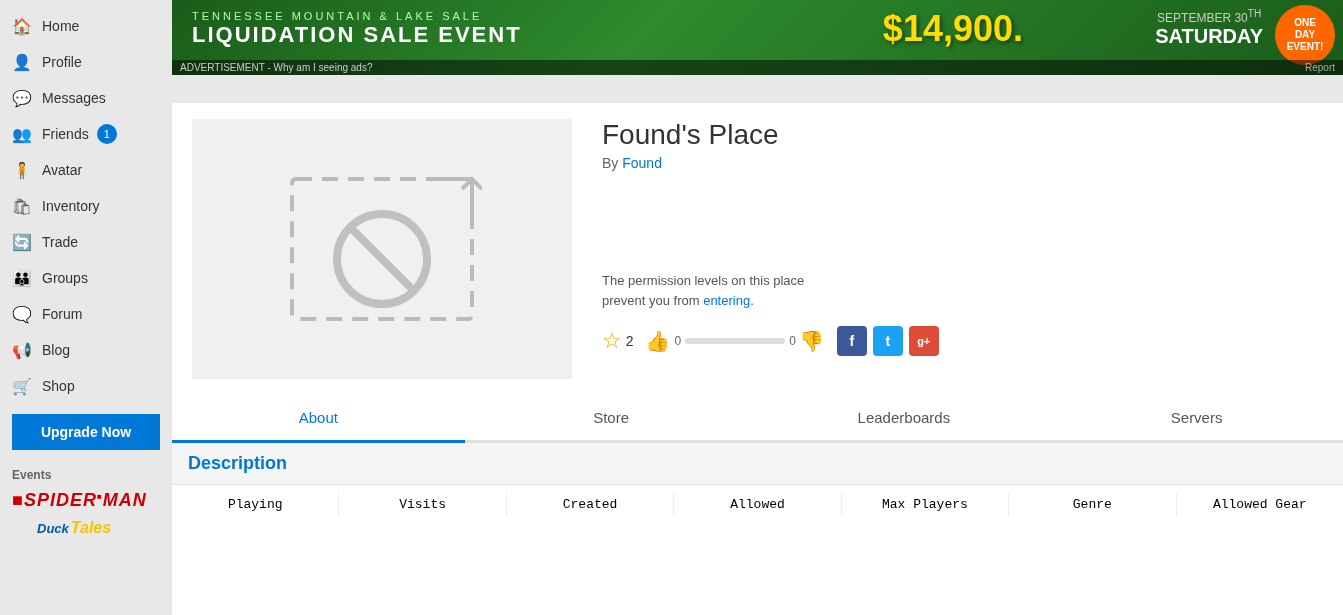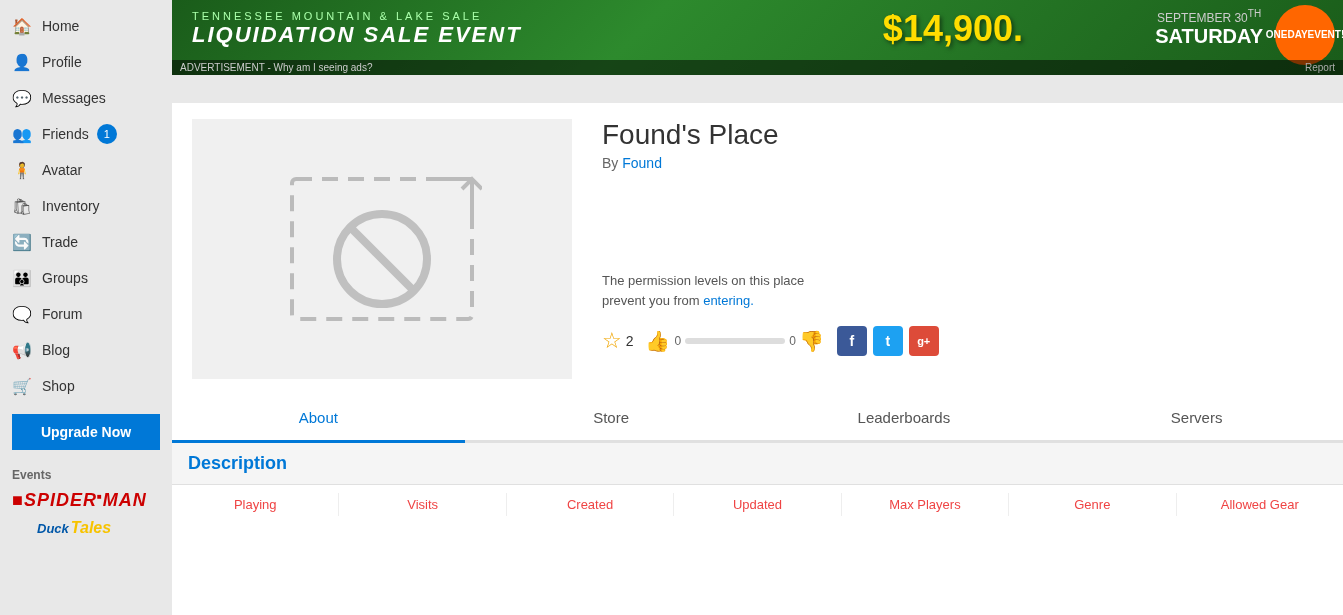--- a/index.html
+++ b/index.html
@@ -117,40 +117,40 @@
     .ad-sale-line1 {
       font-size: 11px;
       color: #aaffaa;
       letter-spacing: 3px;
     }
     .ad-sale-line2 {
       font-size: 22px;
       font-weight: bold;
       color: #ffffff;
       letter-spacing: 2px;
-      font-style: italic;
     }
     .ad-date-box {
       position: absolute;
       right: 80px;
       top: 8px;
       text-align: center;
     }
     .ad-date-line1 { font-size: 12px; color: #ccc; }
     .ad-date-line2 { font-size: 20px; font-weight: bold; color: white; }
     .ad-oneday {
       position: absolute;
       right: 8px;
       top: 5px;
       background: #ff6600;
       color: white;
       border-radius: 50%;
       width: 60px;
       height: 60px;
       display: flex;
+      flex-direction: column;
       align-items: center;
       justify-content: center;
       font-size: 10px;
       font-weight: bold;
       text-align: center;
       line-height: 1.2;
     }
     .ad-footer {
       position: absolute;
       bottom: 0;
@@ -309,23 +309,24 @@
     #stats-row {
       background: white;
       display: flex;
       border-top: 1px solid #e0e0e0;
       padding: 8px 0;
     }
     .stat-col {
       flex: 1;
       text-align: center;
       font-size: 13px;
-      color: #ef4444;
+      color: #000000;
       padding: 4px;
       border-right: 1px solid #eee;
+      font-family: Liberation Mono, monospace;
     }
     .stat-col:last-child { border-right: none; }
 
     
     .thumbnail-placeholder svg {
       width: 200px;
       height: 160px;
     }
   </style>
 </head>
@@ -507,21 +508,21 @@
       <div class="stat-col">
         <span>Playing</span>
       </div>
       <div class="stat-col">
         <span>Visits</span>
       </div>
       <div class="stat-col">
         <span>Created</span>
       </div>
       <div class="stat-col">
-        <span>Updated</span>
+        <span>Allowed</span>
       </div>
       <div class="stat-col">
         <span>Max Players</span>
       </div>
       <div class="stat-col">
         <span>Genre</span>
       </div>
       <div class="stat-col">
         <span>Allowed Gear</span>
       </div>

